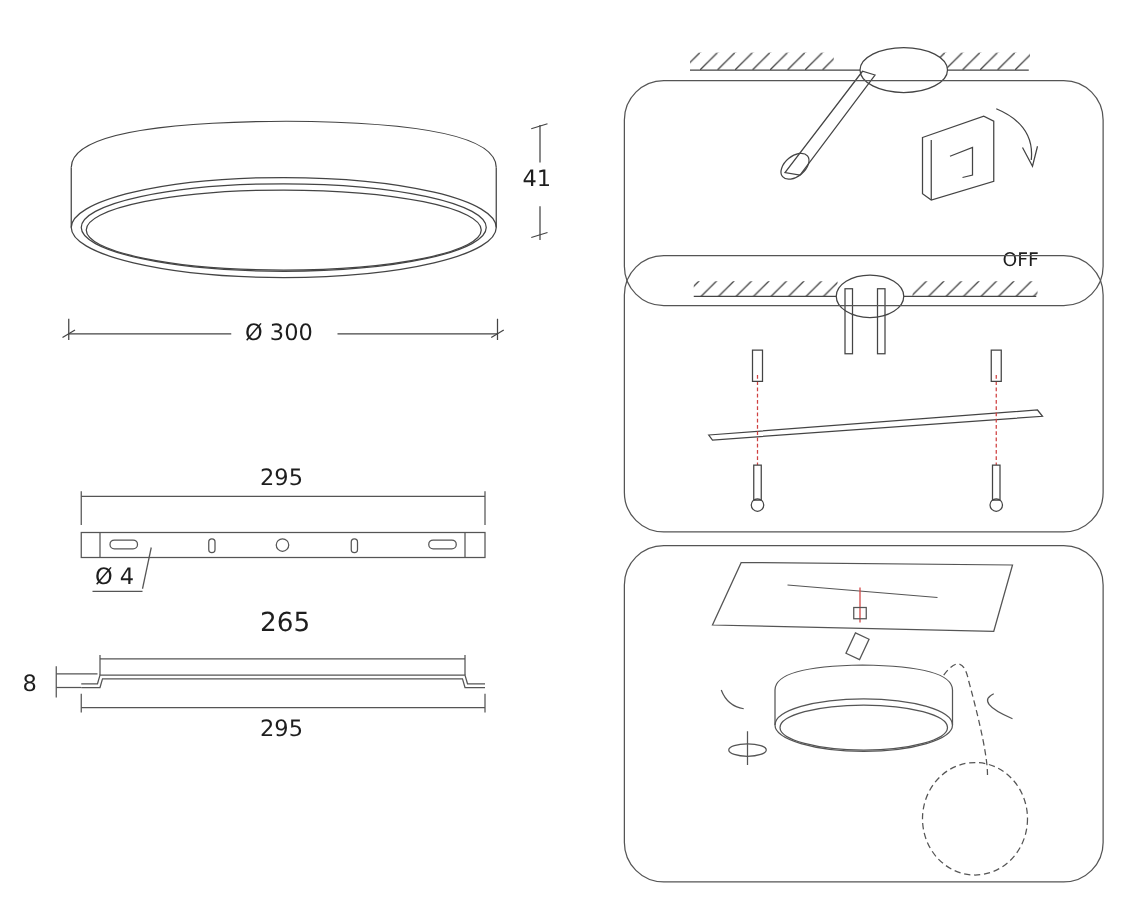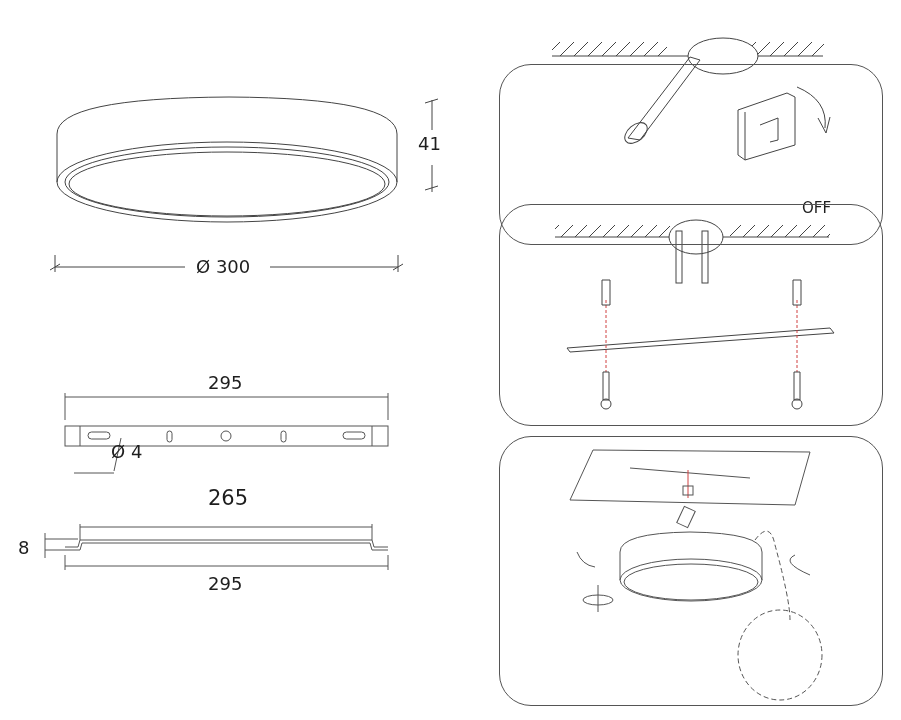--- a/index.html
+++ b/index.html
@@ -120,21 +120,21 @@
     <path d="M795 555 Q780 562 810 575"></path>
     <path d="M755 540 Q770 520 775 545 Q790 600 790 620" stroke-dasharray="5,3"></path>
     <ellipse cx="780" cy="655" rx="42" ry="45" stroke-dasharray="5,3"></ellipse>
   </g>
 </svg>
 
 <div class="lbl" style="left:418px;top:135px;font-size:18px;">41</div>
 <div class="lbl" style="left:196px;top:258px;font-size:18px;">Ø 300</div>
 
 <div class="lbl" style="left:208px;top:374px;font-size:18px;">295</div>
-<div class="lbl" style="left:76px;top:443px;font-size:18px;margin-left:35px;">Ø 4</div>
+<div class="lbl" style="left:76px;top:453px;font-size:18px;">Ø 4</div>
 
 <div class="lbl" style="left:208px;top:488px;font-size:21px;">265</div>
 <div class="lbl" style="left:18px;top:539px;font-size:18px;">8</div>
 <div class="lbl" style="left:208px;top:575px;font-size:18px;">295</div>
 
 <div class="panel" style="left:499px;top:18px;width:384px;height:181px;margin-top:46px;">
   <div class="lbl" style="left:302px;top:136px;font-size:15px;">OFF</div>
 </div>
 <div class="panel" style="left:499px;top:204px;width:384px;height:222px;"></div>
 <div class="panel" style="left:499px;top:436px;width:384px;height:270px;"></div>

